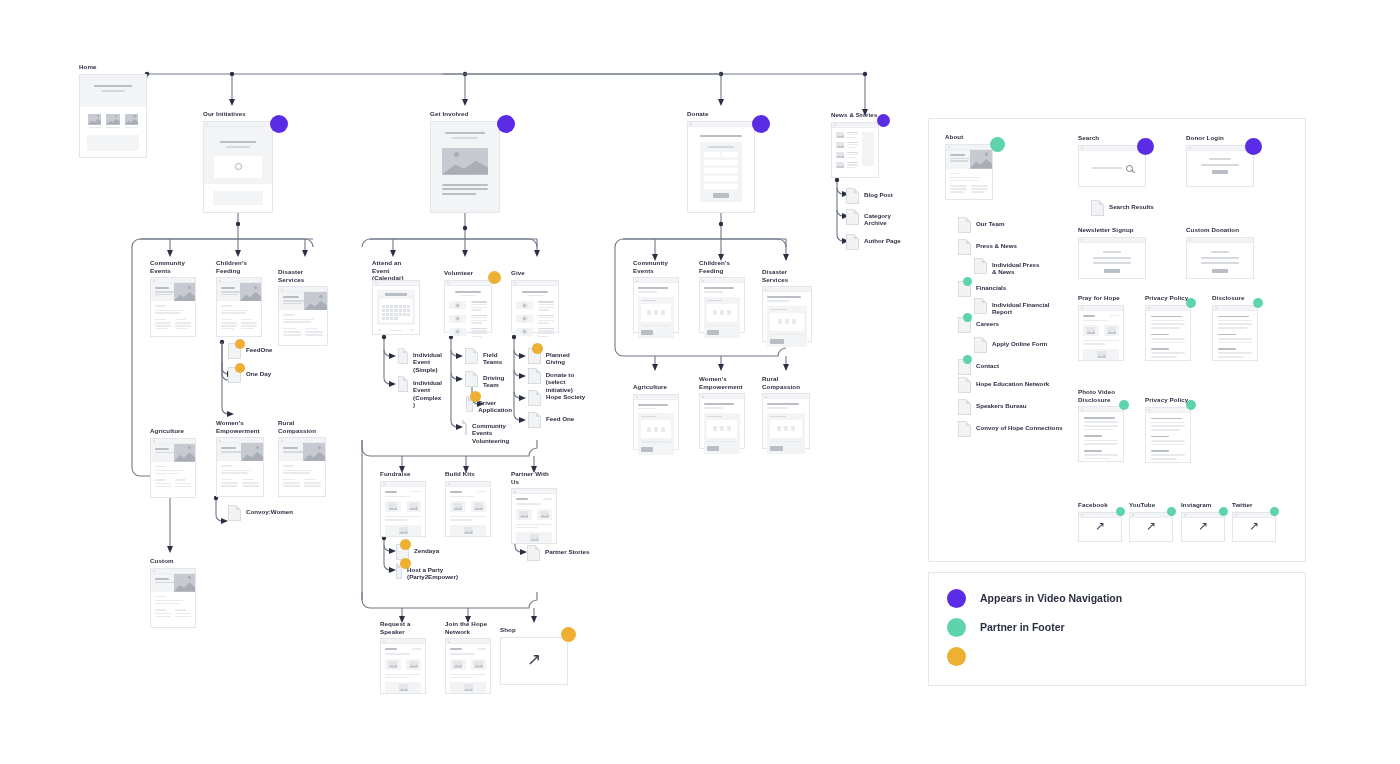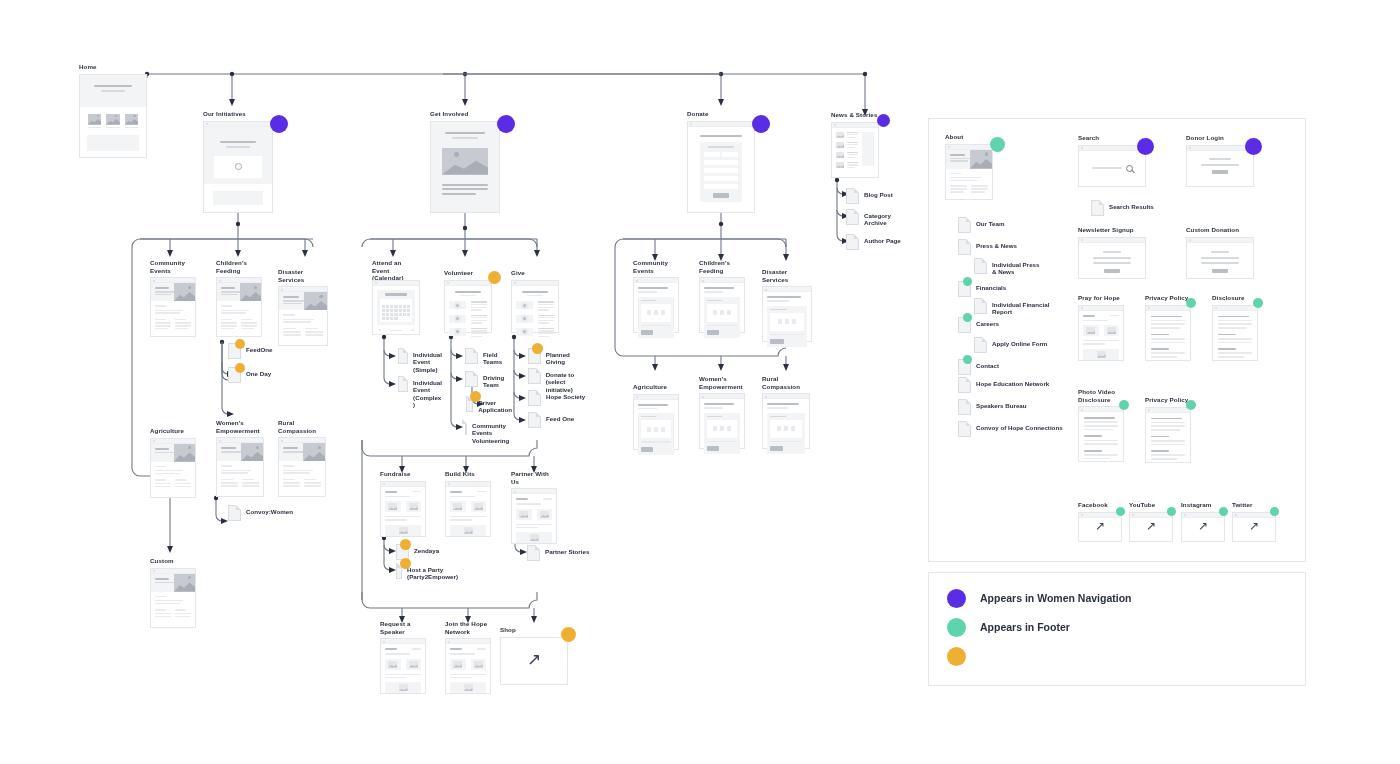--- a/index.html
+++ b/index.html
@@ -1408,24 +1408,24 @@
     <div class="card arrowcard" style="height:30px;">
       <div class="topbar" style="position:absolute;left:0;right:0;top:0;"></div>
       <span class="gl" style="font-size:12px;">↗</span>
     </div>
     <div class="dotbadge" style="width:9px;height:9px;background:#5ed3ae;right:-3px;top:6px;"></div>
   </div>
 
   <div class="panel" style="left:928px;top:572px;width:378px;height:114px;padding:16px 0 0 18px;">
     <div class="legend-row">
       <span class="legend-dot" style="background:#5b2ce6;"></span>
-      <span class="legend-txt">Appears in Women Navigation</span>
+      <span class="legend-txt">Appears in Video Navigation</span>
     </div>
     <div class="legend-row">
       <span class="legend-dot" style="background:#5ed3ae;"></span>
-      <span class="legend-txt">Appears in Footer</span>
+      <span class="legend-txt">Partner in Footer</span>
     </div>
     <div class="legend-row">
       <span class="legend-dot" style="background:#edb033;"></span>
     </div>
   </div>
 
 </div>
 
 </body></html>

